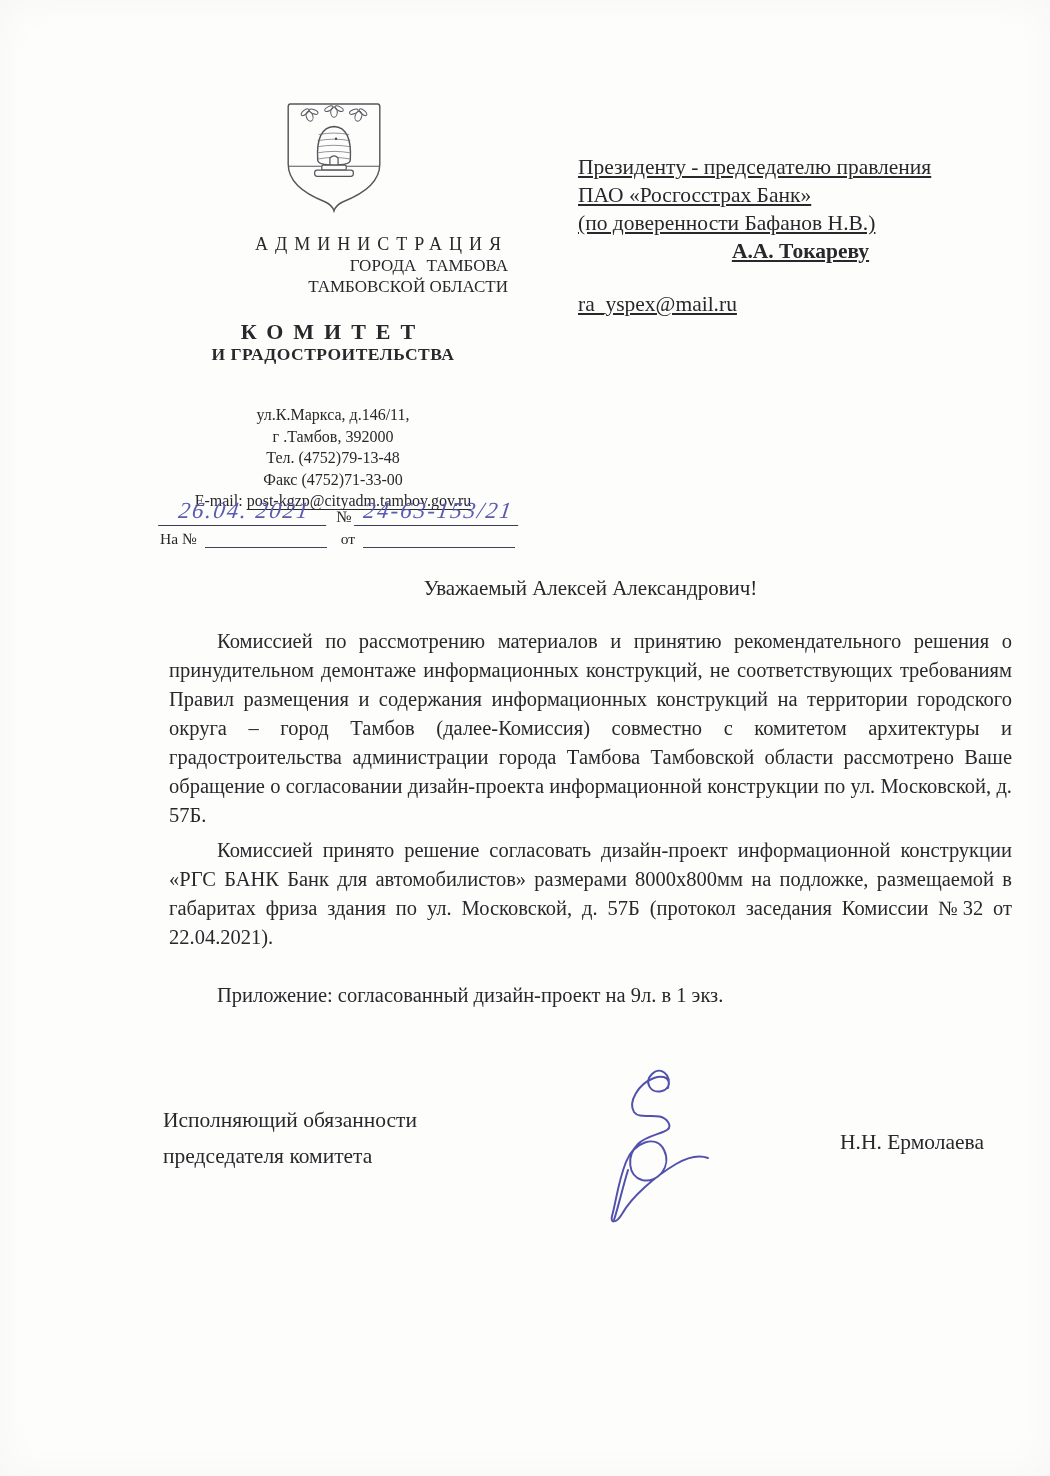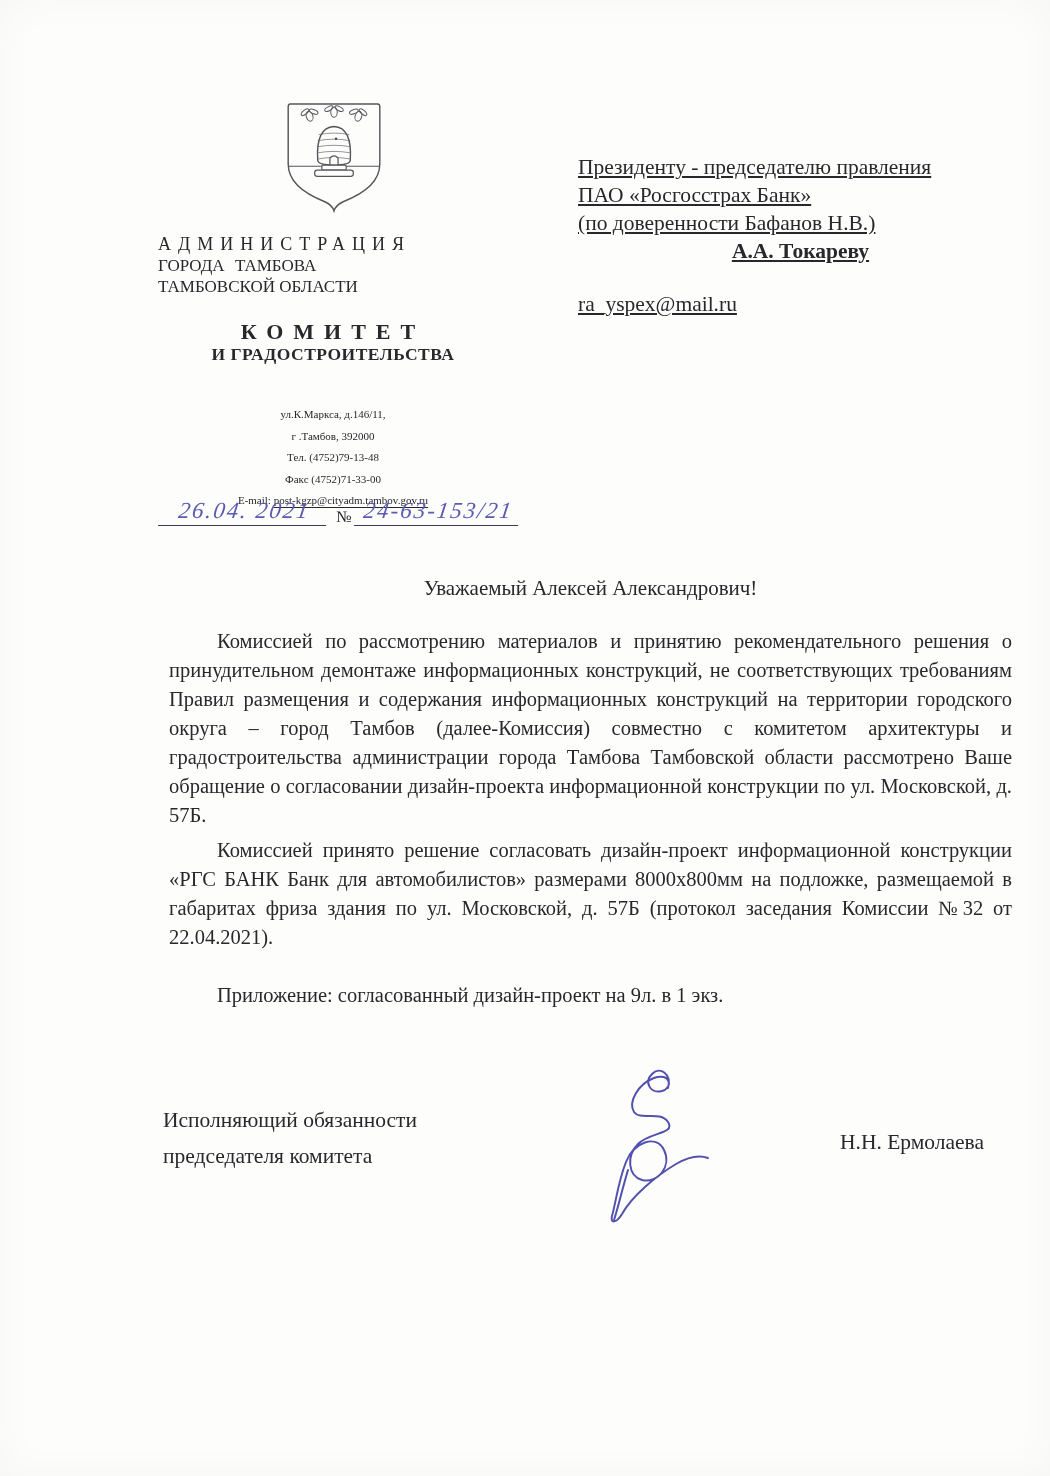--- a/index.html
+++ b/index.html
@@ -10,34 +10,34 @@
     background:#fdfdfc;
     font-family:"Liberation Serif","DejaVu Serif",serif;
     color:#28282c;
     overflow:hidden;
     box-shadow:inset 0 0 40px rgba(0,0,0,0.03);
   }
   
   .emblem{position:absolute;left:283px;top:101px;width:102px;height:114px;}
   .org-block{
     position:absolute;left:158px;top:234px;width:350px;
-    text-align:left;line-height:21px;
+    text-align:right;line-height:21px;
   }
   .org-line1{font-size:18px;letter-spacing:7px;}
   .org-line2{font-size:17px;word-spacing:6px;}
   .org-line3{font-size:17px;font-family:Liberation Serif, serif;}
   .committee-block{
     position:absolute;left:158px;top:320px;width:350px;
     text-align:center;font-weight:bold;line-height:23px;
   }
   .committee-line1{font-size:22px;letter-spacing:10px;}
   .committee-line2,.committee-line3{font-size:17.5px;letter-spacing:.5px;}
   .addr-block{
     position:absolute;left:148px;top:404px;width:370px;
-    text-align:center;font-size:11px;line-height:21.5px;
+    text-align:center;font-size:16px;line-height:21.5px;
   }
   .addr-email u{text-underline-offset:3px;}
   
   .ref-block{position:absolute;left:160px;top:498px;width:360px;font-size:15.5px;}
   .ref-row1{display:flex;align-items:flex-end;}
   .hand{
     font-style:italic;
     font-size:23px;
     letter-spacing:2px;
     transform:skewX(-8deg);
@@ -148,20 +148,26 @@
     <span class="t">Факс (4752)71-33-00</span>
     <span class="t addr-email"><span>E-mail: </span><u>post-kgzp@cityadm.tambov.gov.ru</u></span>
   </div>
 
   <div class="ref-block">
     <div class="ref-row1">
       <span class="ref-date hand" style="color:#5a5ab2">26.04. 2021</span>
       <span class="ref-no-sign">№</span>
       <span class="ref-number hand" style="color:#5a5ab2">24-63-153/21</span>
     </div>
+    <div class="ref-row2">
+      <span>На №</span>
+      <span class="ref-blank1"></span>
+      <span class="ref-from">от</span>
+      <span class="ref-blank2"></span>
+    </div>
   </div>
 
   <div class="recipient">
     <span class="t">Президенту - председателю правления</span>
     <span class="t">ПАО «Росгосстрах Банк»</span>
     <span class="t">(по доверенности Бафанов Н.В.)</span>
     <span class="t recipient-name">А.А. Токареву</span>
     <span class="t recipient-email">ra_yspex@mail.ru</span>
   </div>
 

